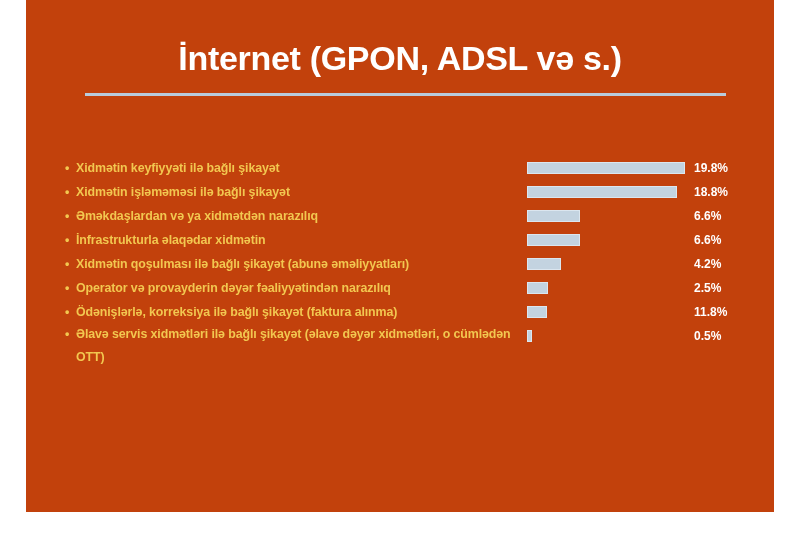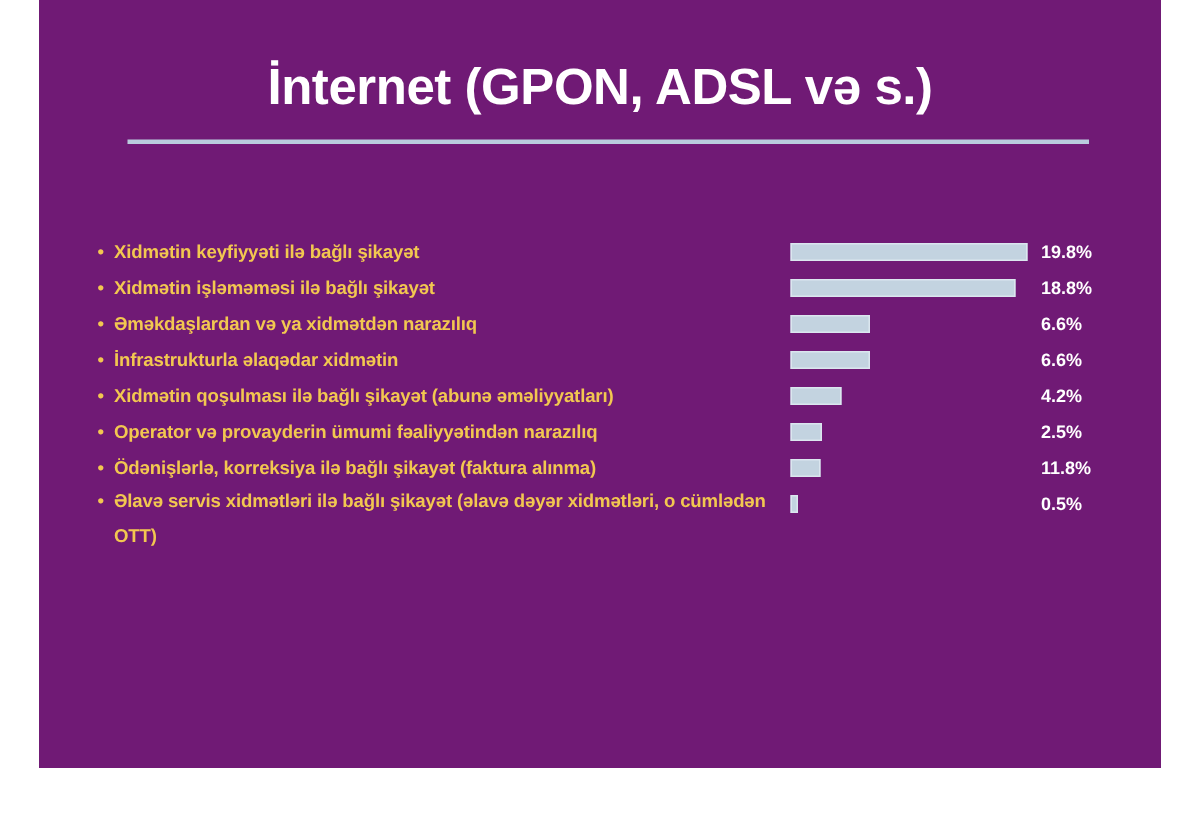--- a/index.html
+++ b/index.html
@@ -18,21 +18,21 @@
     width: 800px;
     height: 546px;
     background: #ffffff;
   }
   .panel {
     position: absolute;
     left: 26px;
     top: 0px;
     width: 748px;
     height: 512px;
-    background: #701a75;
+    background: #c2410c;
     overflow: hidden;
   }
   .slide-title {
     position: absolute;
     left: 0;
     top: 40px;
     width: 100%;
     text-align: center;
     color: #ffffff;
     font-size: 34px;
@@ -162,21 +162,21 @@
 
       <div class="row">
         <div class="row-label"><span class="bullet">•</span><span class="label-text">Xidmətin qoşulması ilə bağlı şikayət (abunə əməliyyatları)</span></div>
         <div class="bar-track">
           <div class="bar" style="width:34px"></div>
         </div>
         <div class="row-value">4.2%</div>
       </div>
 
       <div class="row">
-        <div class="row-label"><span class="bullet">•</span><span class="label-text">Operator və provayderin ümumi fəaliyyətindən narazılıq</span></div>
+        <div class="row-label"><span class="bullet">•</span><span class="label-text">Operator və provayderin dəyər fəaliyyətindən narazılıq</span></div>
         <div class="bar-track">
           <div class="bar" style="width:21px"></div>
         </div>
         <div class="row-value">2.5%</div>
       </div>
 
       <div class="row">
         <div class="row-label"><span class="bullet">•</span><span class="label-text">Ödənişlərlə, korreksiya ilə bağlı şikayət (faktura alınma)</span></div>
         <div class="bar-track">
           <div class="bar" style="width:20px"></div>

